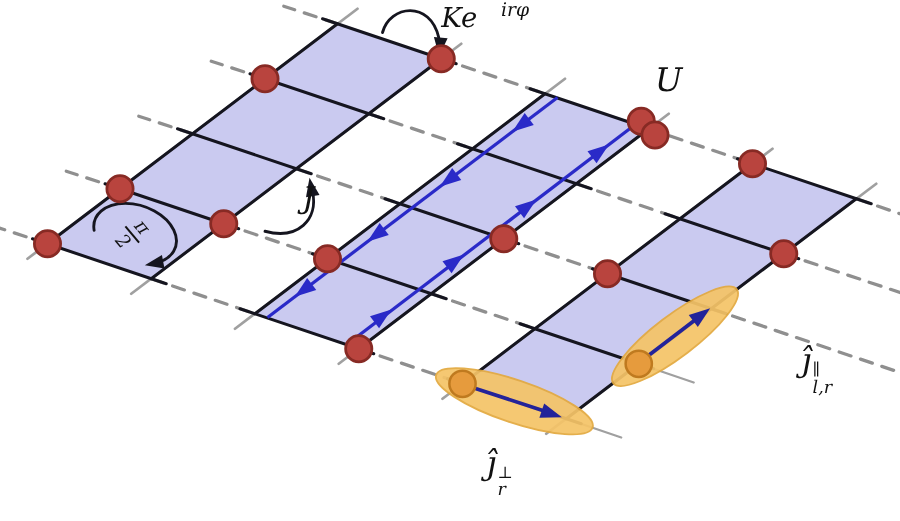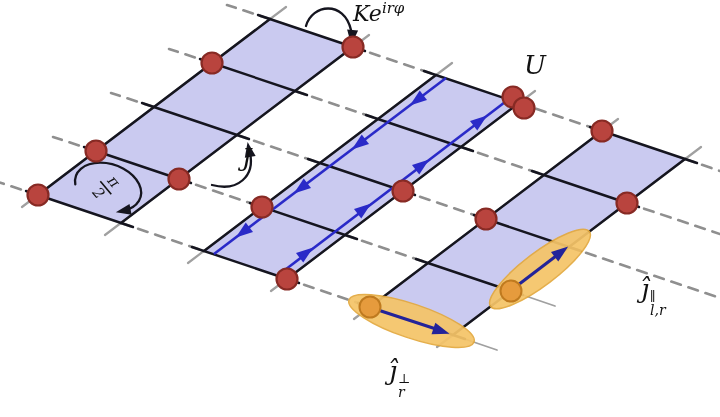--- a/index.html
+++ b/index.html
@@ -15,21 +15,21 @@
   .osite{fill:var(--orange_site,#e69b3d);stroke:var(--orange_site_stroke,#bf7a1f);stroke-width:2;}
   .cur{stroke:var(--current,#2a2ac8);stroke-width:2.6;fill:none;}
   .curhead{fill:var(--current,#2a2ac8);}
   .ell{fill:var(--ellipse,#f5c468);stroke:var(--ellipse_stroke,#e3a93f);stroke-width:1.5;opacity:.93;}
   .earrow{stroke:var(--navy,#23239a);stroke-width:3;fill:none;stroke-linecap:round;}
   .ehead{fill:var(--navy,#23239a);}
   .ann{stroke:var(--line,#15151f);stroke-width:2.3;fill:none;stroke-linecap:round;}
   .annhead{fill:var(--line,#15151f);}
   .fluxtext{font-family:"DejaVu Serif",serif;font-style:italic;font-size:15px;fill:var(--text,#111);}
   .lbl{position:absolute;font-style:italic;color:var(--text,#111);line-height:1;white-space:nowrap;}
-  .lbl sup{font-size:15px;font-style:italic;}
+  .lbl sup{font-size:15px;font-style:italic;margin-left:19px;}
   .stack{display:inline-flex;flex-direction:column;align-items:flex-start;line-height:1.02;
          font-size:14px;transform:translateY(3px);margin-left:1px;}
   .stack .up{font-style:normal;font-size:13px;}
   .stack .dn{font-style:italic;font-size:14px;}
 </style>
 </head>
 <body>
 
 <div class="fig">
 <svg width="720" height="417" viewBox="0 0 720 417">

